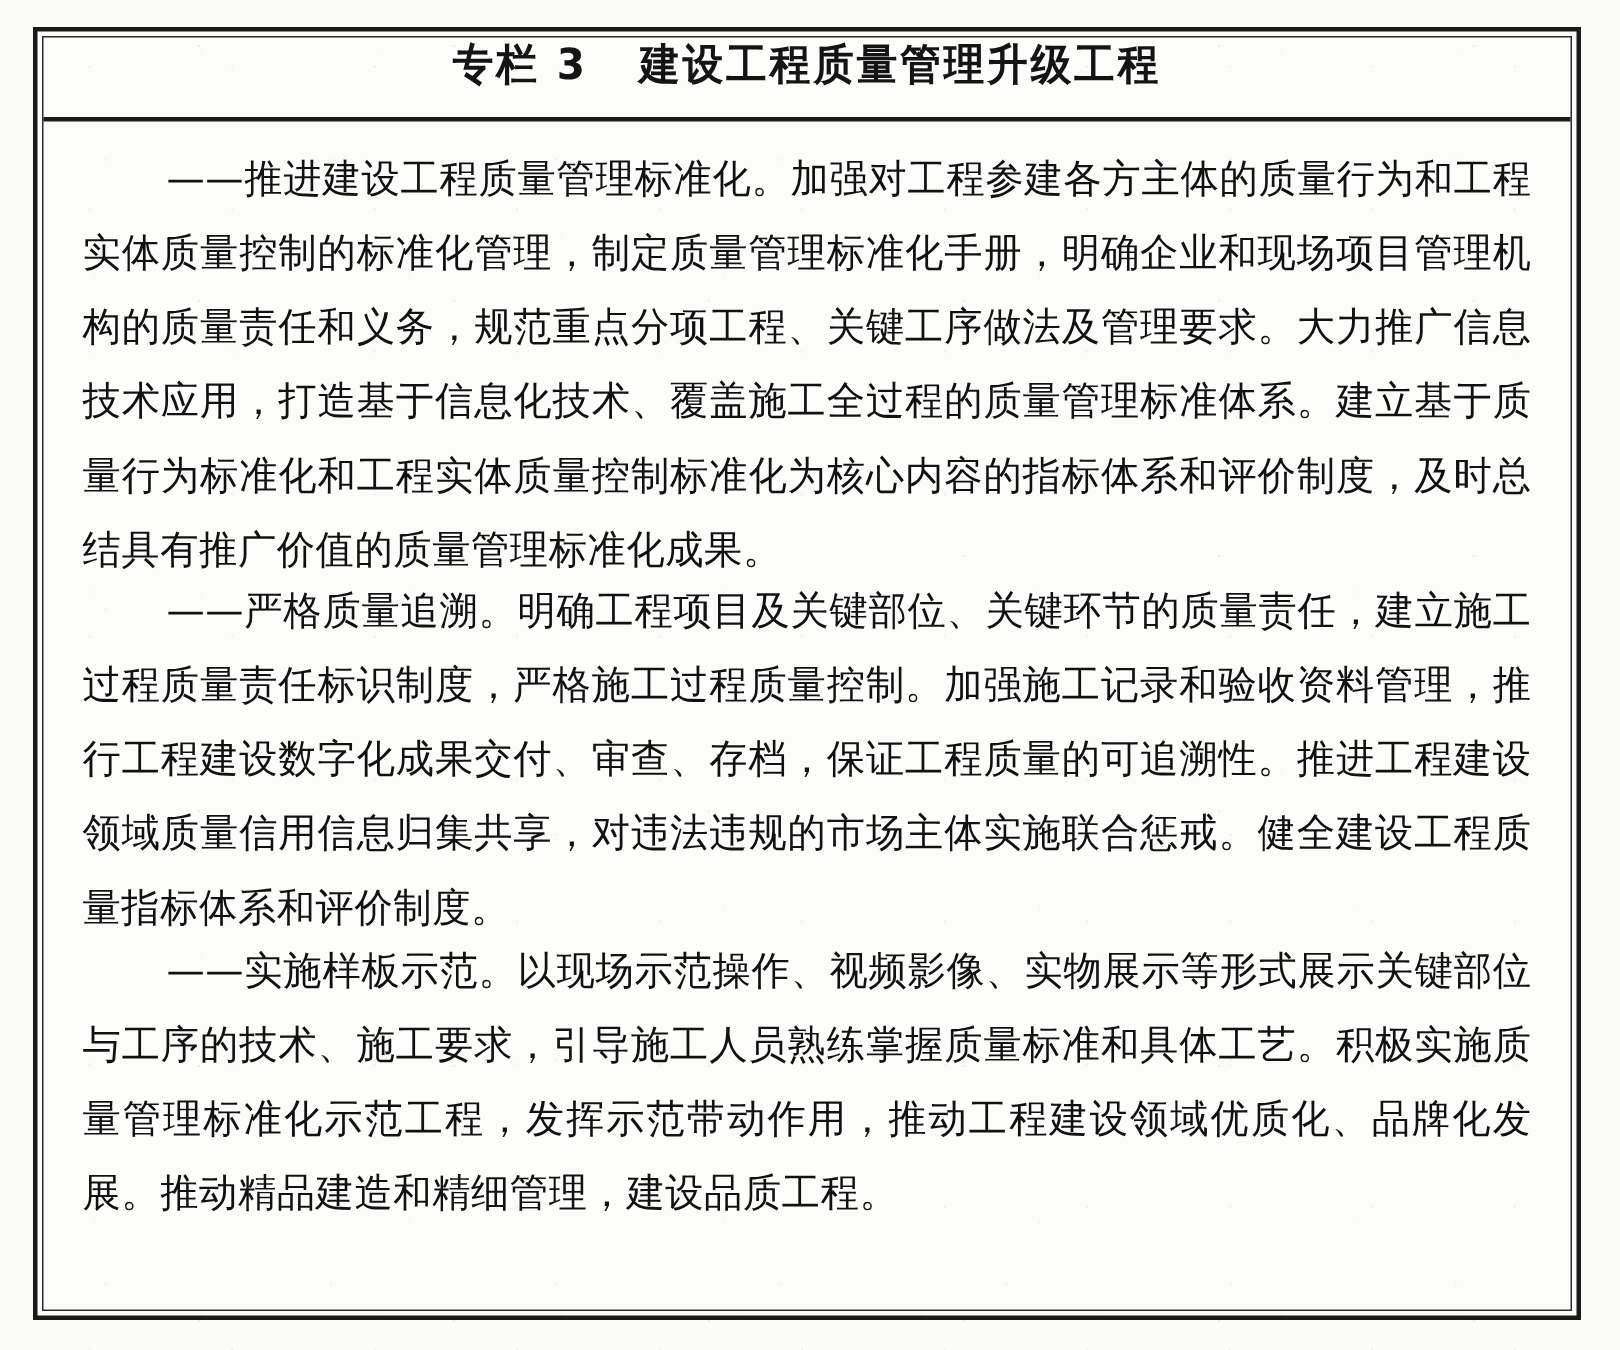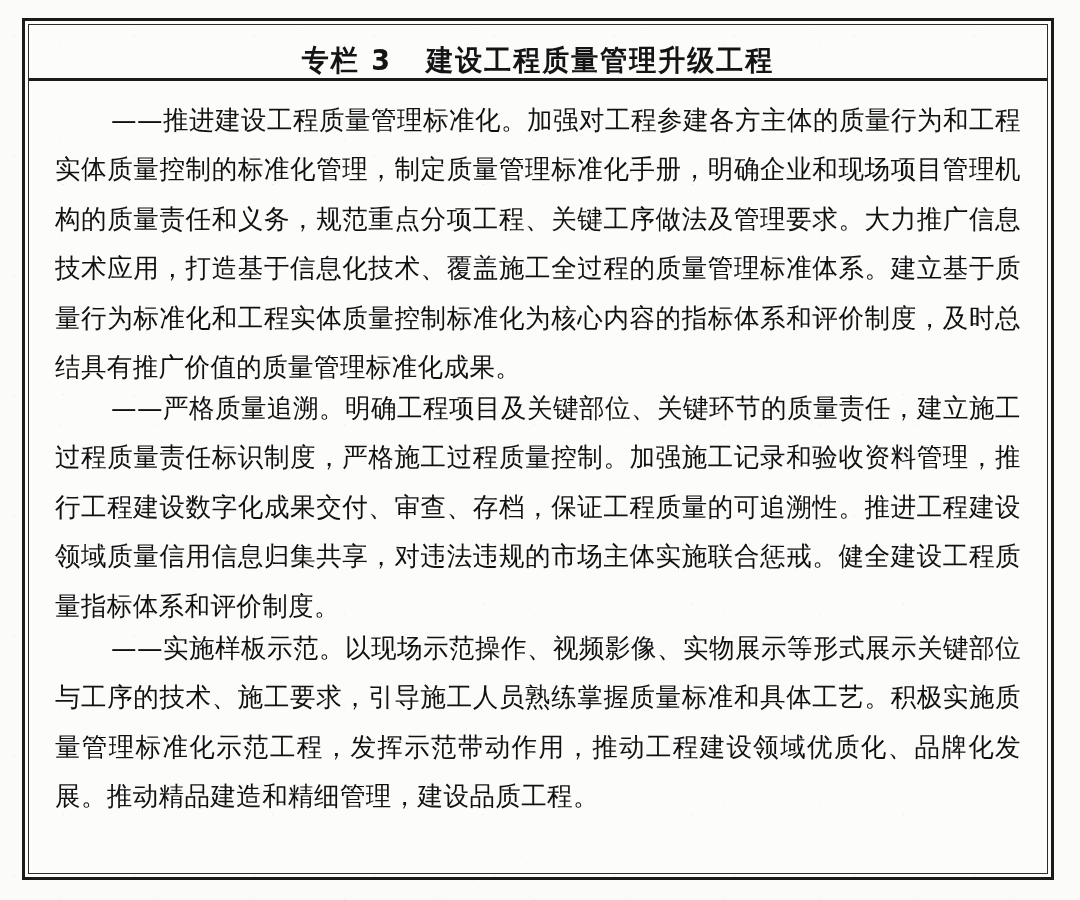--- a/index.html
+++ b/index.html
@@ -45,21 +45,21 @@
 
   .title-row {
     position: absolute;
     left: 0;
     top: 0;
     right: 0;
     height: 56px;
     border-bottom: 3px solid #1b1b1b;
     box-sizing: border-box;
     display: flex;
-    align-items: flex-end;
+    align-items: flex-start;
     justify-content: center;
   }
 
   .title-text {
     font-family: "DejaVu Sans", "Liberation Sans", sans-serif;
     font-weight: bold;
     font-size: 27px;
     letter-spacing: 2px;
     color: #141414;
     white-space: pre;

